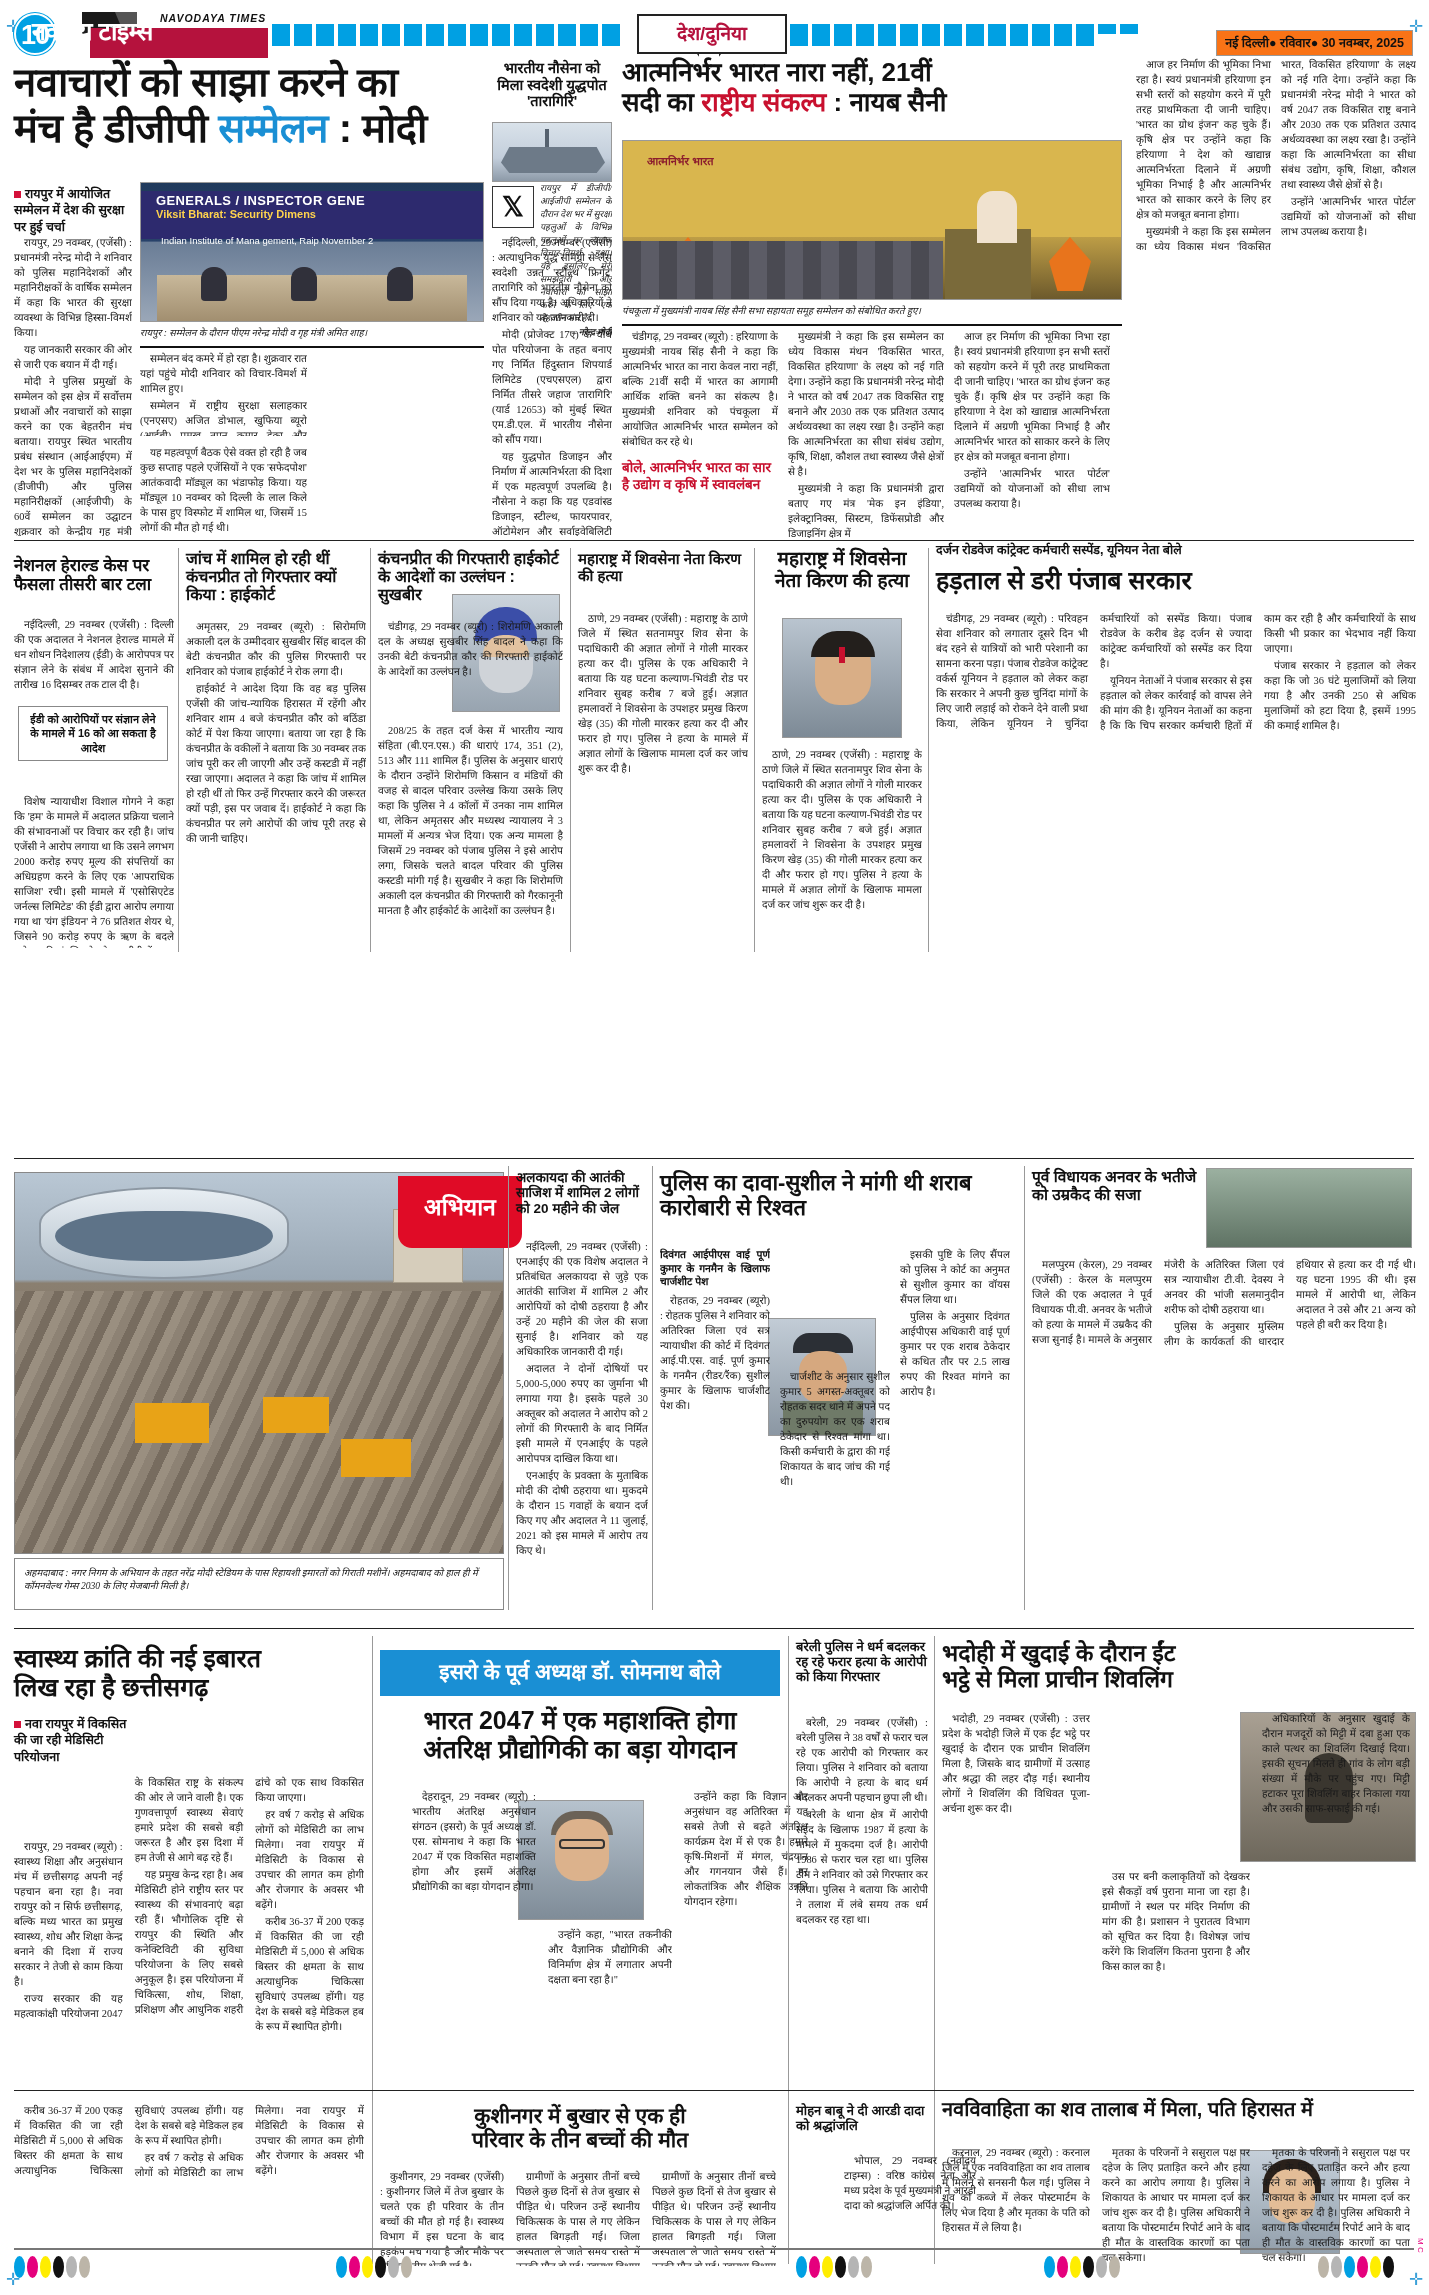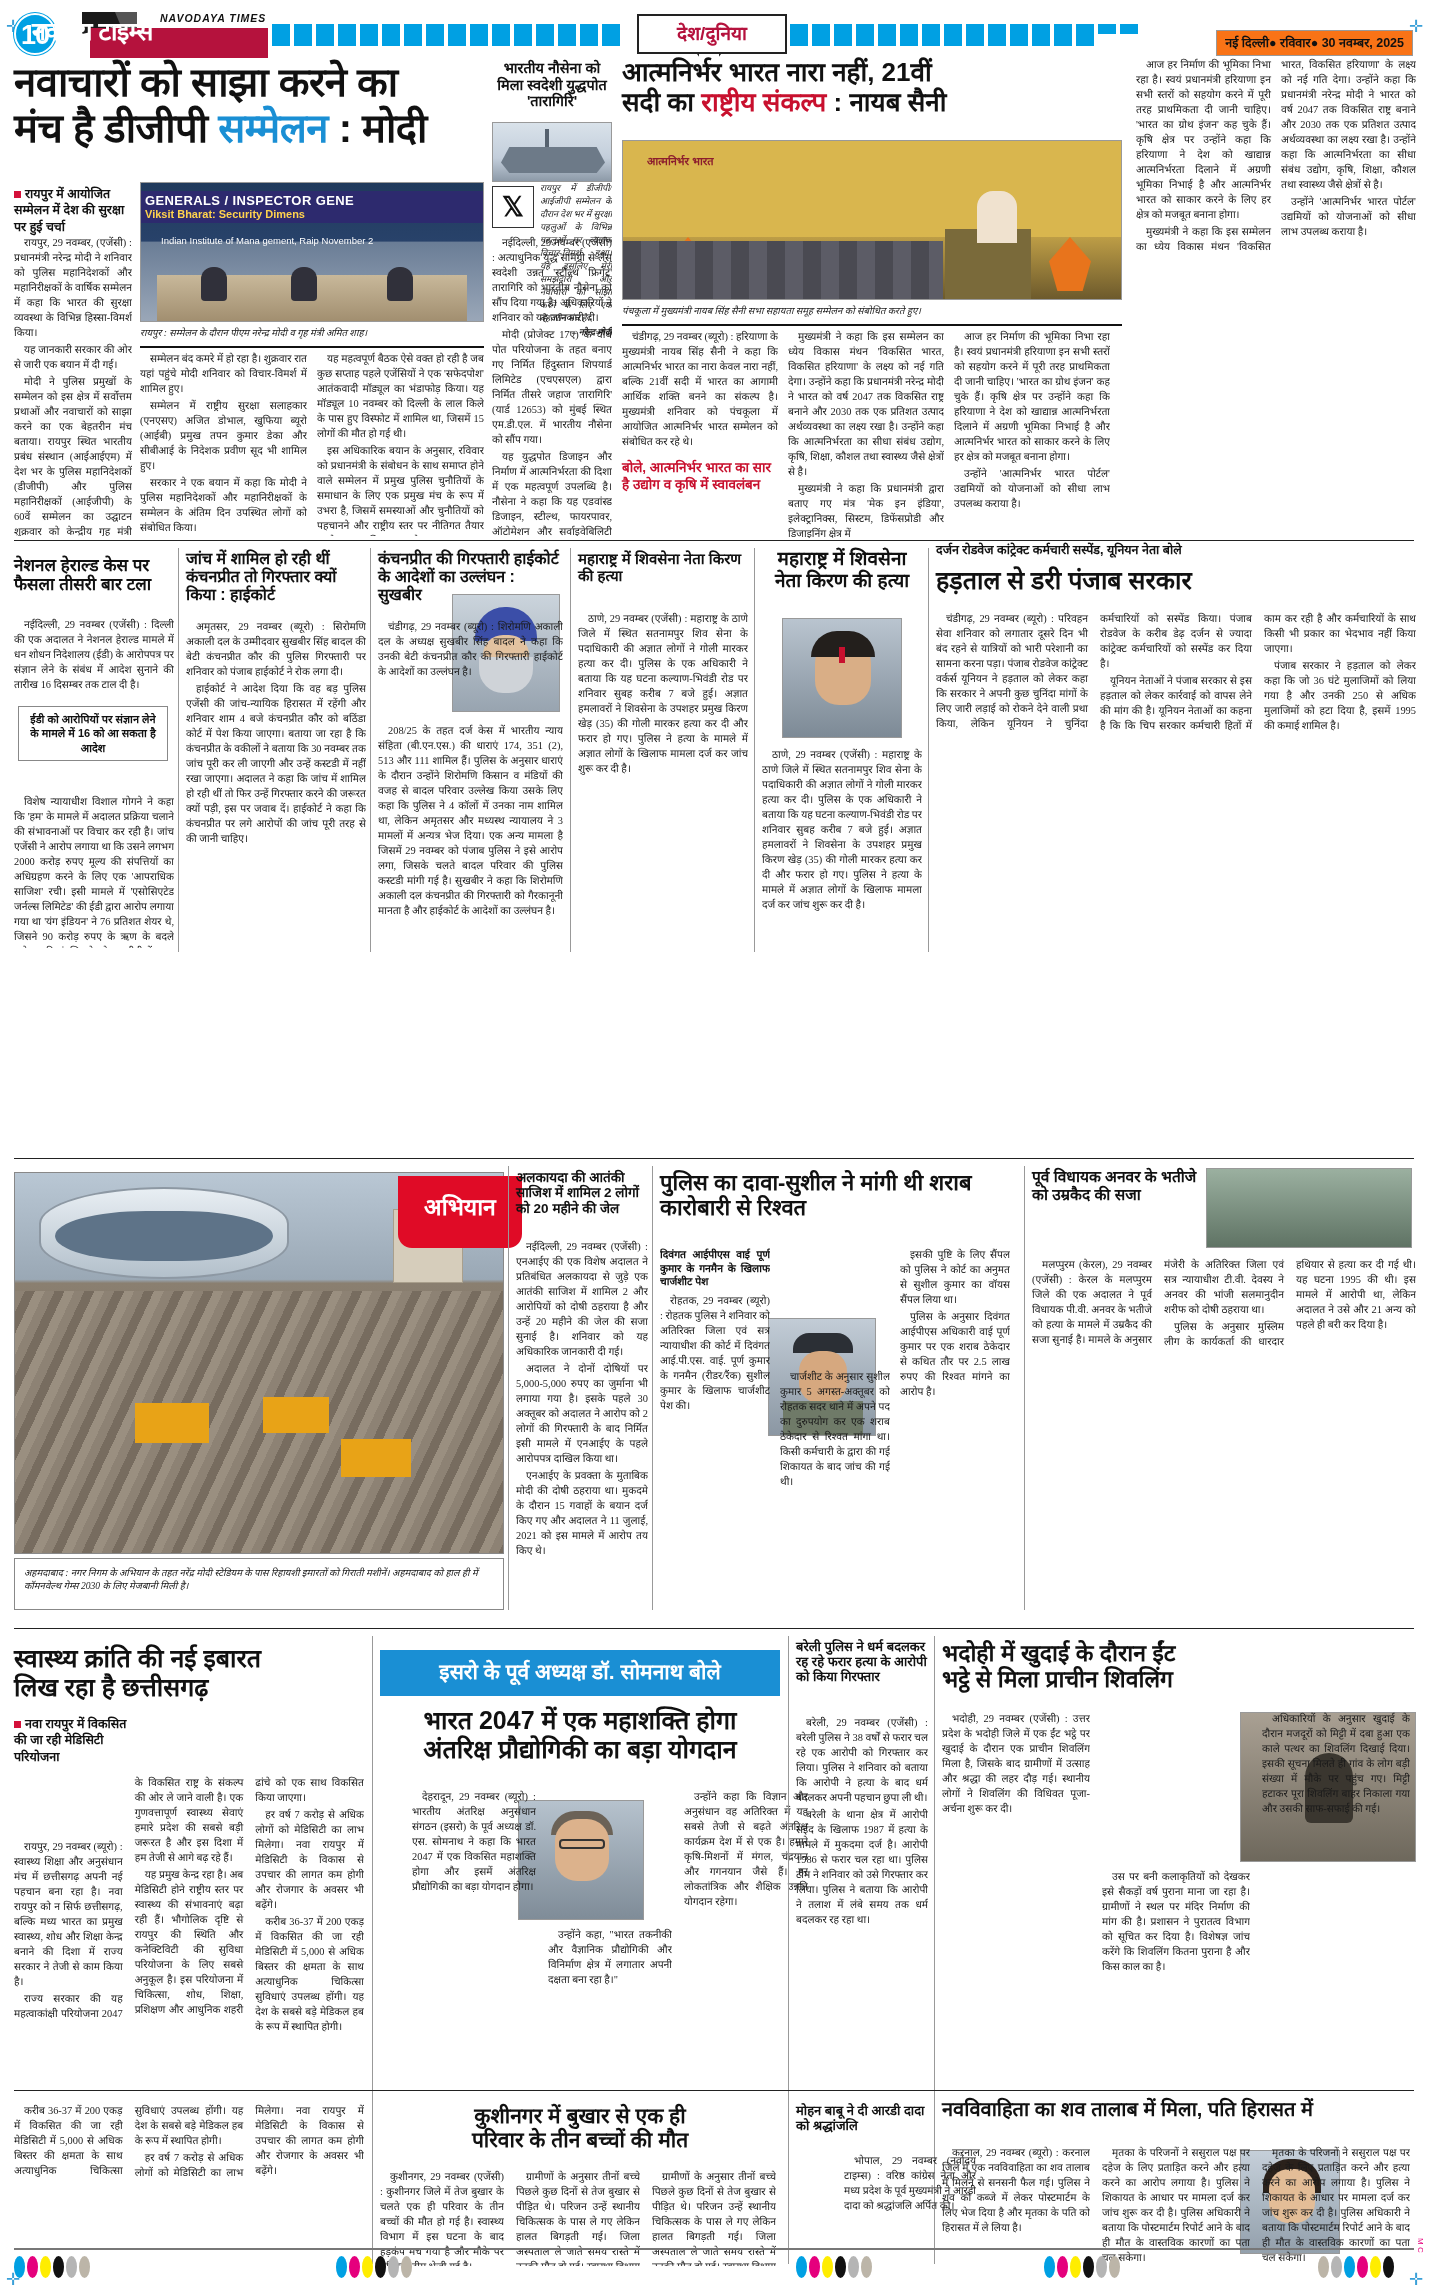--- a/index.html
+++ b/index.html
@@ -196,25 +196,26 @@
     width: 118px;
   }
   #lead-col1 { position: absolute; left: 14px; top: 236px; width: 118px; height: 300px; }
   #lead-photo {
     position: absolute; left: 140px; top: 182px;
     width: 344px; height: 140px;
     background: linear-gradient(#203a5c 0%, #28426a 42%, #6a7d96 43%, #9aa7b8 100%);
     border: 1px solid #999;
   }
   #lead-photo .banner {
-    position: absolute; left: 0; top: 8px; width: 100%; height: 32px;
+    position: absolute; left: 0; top: 8px; width: 100%; height: 48px;
     background: #2d2a6e;
     color: #fff;
     font-family: "Liberation Sans", sans-serif;
     font-weight: bold;
+    padding-left: 11px;
   }
   #lead-photo .banner .l1 { font-size: 13px; padding: 2px 4px 0 4px; letter-spacing: 0.4px; }
   #lead-photo .banner .l2 { font-size: 11px; padding: 0 4px; color: #ffd34d; }
   #lead-photo .sub { position:absolute; left:20px; top:52px; color:#fff; font-family:"Liberation Sans",sans-serif;font-size:9.5px;line-height:1.3;}
   #lead-photo .desk {
     position: absolute; left: 16px; top: 92px; width: 310px; height: 48px;
     background: linear-gradient(#c8b89a, #a08d6e);
   }
   #lead-photo .person { position:absolute; width:26px;height:34px;border-radius:12px 12px 4px 4px;background:#30303a;}
   #lead-caption { position: absolute; left: 140px; top: 326px; width: 344px; }
@@ -435,21 +436,21 @@
     <div class="sub">Indian Institute of Mana gement, Raip
 November 2</div>
     <div class="desk"></div>
     <div class="person" style="left:60px;top:84px"></div>
     <div class="person" style="left:150px;top:84px"></div>
     <div class="person" style="left:246px;top:84px"></div>
   </div>
 
   <div class="caption" id="lead-caption">रायपुर : सम्मेलन के दौरान पीएम नरेन्द्र मोदी व गृह मंत्री अमित शाह।</div>
 
-  <div id="lead-cols" style="display:flex;gap:10px;">
+  <div id="lead-cols" style="display:flex;gap:10px;flex-direction:column;">
     <div class="hrule2" style="position:absolute;left:0;top:-6px;width:344px"></div>
     <div class="body-col" style="width:167px">
       <p>सम्मेलन बंद कमरे में हो रहा है। शुक्रवार रात यहां पहुंचे मोदी शनिवार को विचार-विमर्श में शामिल हुए।</p>
         <p>सम्मेलन में राष्ट्रीय सुरक्षा सलाहकार (एनएसए) अजित डोभाल, खुफिया ब्यूरो (आईबी) प्रमुख तपन कुमार डेका और सीबीआई के निदेशक प्रवीण सूद भी शामिल हुए।</p>
         <p>सरकार ने एक बयान में कहा कि मोदी ने पुलिस महानिदेशकों और महानिरीक्षकों के सम्मेलन के अंतिम दिन उपस्थित लोगों को संबोधित किया।</p>
     </div>
     <div class="body-col" style="width:167px">
       <p>यह महत्वपूर्ण बैठक ऐसे वक्त हो रही है जब कुछ सप्ताह पहले एजेंसियों ने एक 'सफेदपोश' आतंकवादी मॉड्यूल का भंडाफोड़ किया। यह मॉड्यूल 10 नवम्बर को दिल्ली के लाल किले के पास हुए विस्फोट में शामिल था, जिसमें 15 लोगों की मौत हो गई थी।</p>
         <p>इस अधिकारिक बयान के अनुसार, रविवार को प्रधानमंत्री के संबोधन के साथ समाप्त होने वाले सम्मेलन में प्रमुख पुलिस चुनौतियों के समाधान के लिए एक प्रमुख मंच के रूप में उभरा है, जिसमें समस्याओं और चुनौतियों को पहचानने और राष्ट्रीय स्तर पर नीतिगत तैयार करने पर काम किया जाता है।</p>
     </div>

